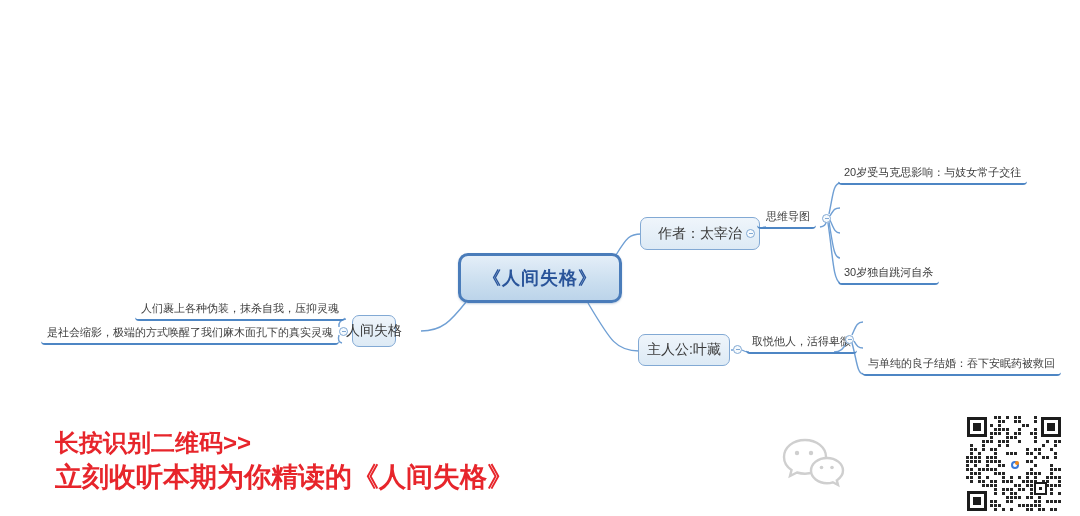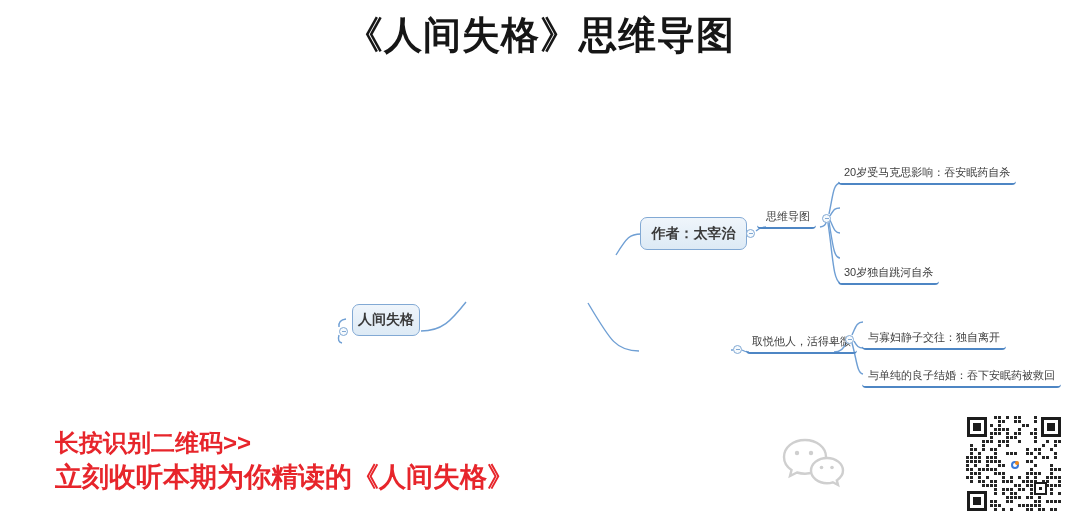--- a/index.html
+++ b/index.html
@@ -21,22 +21,22 @@
     background:linear-gradient(180deg,#e4eef8 0%,#cadeef 60%,#bcd4ea 100%);
     border:3px solid #4a7cba;border-radius:10px;
     font-size:18px;font-weight:700;color:#29549a;letter-spacing:1px;
     box-shadow:0 1px 2px rgba(80,120,170,.35);
   }
   .node.sec{
     background:linear-gradient(180deg,#eff5fb 0%,#ddeaf5 100%);
     border:1.5px solid #82a9d4;border-radius:7px;
     font-size:14px;color:#3a3a3a;
   }
-  .node.n-left{left:352px;top:304px;width:68px;height:32px;font-weight:bold;}
-  .node.n-author{left:640px;top:217px;width:107px;height:33px;font-weight:bold;}
+  .node.n-left{left:352px;top:315px;width:44px;height:32px;}
+  .node.n-author{left:640px;top:217px;width:120px;height:33px;}
   .node.n-prot{left:638px;top:334px;width:92px;height:32px;}
   .leaf{
     position:absolute;font-size:11px;color:#3d3d3d;white-space:nowrap;
     padding:2px 6px 3px;border-bottom:2px solid #4e86c4;border-radius:0 0 4px 4px;
   }
   .collapse{
     position:absolute;width:9px;height:9px;border-radius:50%;
     border:1px solid #82a9d4;background:#f6fafd;box-sizing:border-box;
     display:flex;align-items:center;justify-content:center;
   }
@@ -68,21 +68,20 @@
     background:#fff;border-radius:3px;display:flex;align-items:center;justify-content:center;
   }
   .qr-logo .ring{width:8px;height:8px;border:2px solid #3a7ad9;border-radius:50%;box-sizing:border-box;position:relative;}
   .qr-logo .spark{position:absolute;right:-2px;top:-2px;width:4px;height:4px;background:#f08a1d;border-radius:50%;}
 </style>
 </head>
 <body>
 
 <div class="canvas">
 
-  <h1 class="title">《人间失格》思维导图</h1>
 
   <svg class="connectors" width="1080" height="516" viewBox="0 0 1080 516" fill="none">
     <g stroke="#6f9fd4" stroke-width="1.4" fill="none">
 
       <path d="M 616 255 C 627 237 630 234 641 234"></path>
 
       <path d="M 588 303 C 610 340 616 351 639 351"></path>
 
       <path d="M 466 302 C 451 321 442 331 421 331"></path>
 
@@ -103,31 +102,34 @@
       <path d="M 731 350 L 733 350"></path>
       <path d="M 742 350 Q 745 352 749 352"></path>
       <path d="M 834 352 Q 843 352 846 343"></path>
 
       <path d="M 852 335 C 856 326 857 322 863 322"></path>
       <path d="M 854 341 C 857 346 858 348 863 348"></path>
       <path d="M 852 343 C 857 361 857 373 863 374"></path>
     </g>
   </svg>
 
+  <div class="node central">《人间失格》</div>
   <div class="node sec n-left">人间失格</div>
   <div class="node sec n-author">作者：太宰治</div>
-
+  <div class="node sec n-prot">主人公:叶藏</div>
+
+  <div class="leaf" style="right:735px;top:299px;">人们裹上各种伪装，抹杀自我，压抑灵魂</div>
+  <div class="leaf" style="right:741px;top:323px;">是社会缩影，极端的方式唤醒了我们麻木面孔下的真实灵魂</div>
 
   <div class="leaf" style="left:757px;top:207px;padding-left:9px;">思维导图</div>
-  <div class="leaf" style="left:838px;top:163px;">20岁受马克思影响：吞安眠药自杀</div>
+  <div class="leaf" style="left:838px;top:163px;">20岁受马克思影响：与妓女常子交往</div>
   <div class="leaf" style="left:838px;top:263px;">30岁独自跳河自杀</div>
 
   <div class="leaf" style="left:746px;top:332px;">取悦他人，活得卑微</div>
-  <div class="leaf" style="left:862px;top:328px;">与寡妇静子交往：独自离开</div>
-  <div class="leaf" style="left:862px;top:366px;">与单纯的良子结婚：吞下安眠药被救回</div>
+  <div class="leaf" style="left:862px;top:354px;">与单纯的良子结婚：吞下安眠药被救回</div>
 
   <div class="collapse" style="left:339px;top:327px;">
       <span class="dash"></span>
     </div>
   <div class="collapse" style="left:746px;top:229px;">
       <span class="dash"></span>
     </div>
   <div class="collapse" style="left:822px;top:214px;">
       <span class="dash"></span>
     </div>

